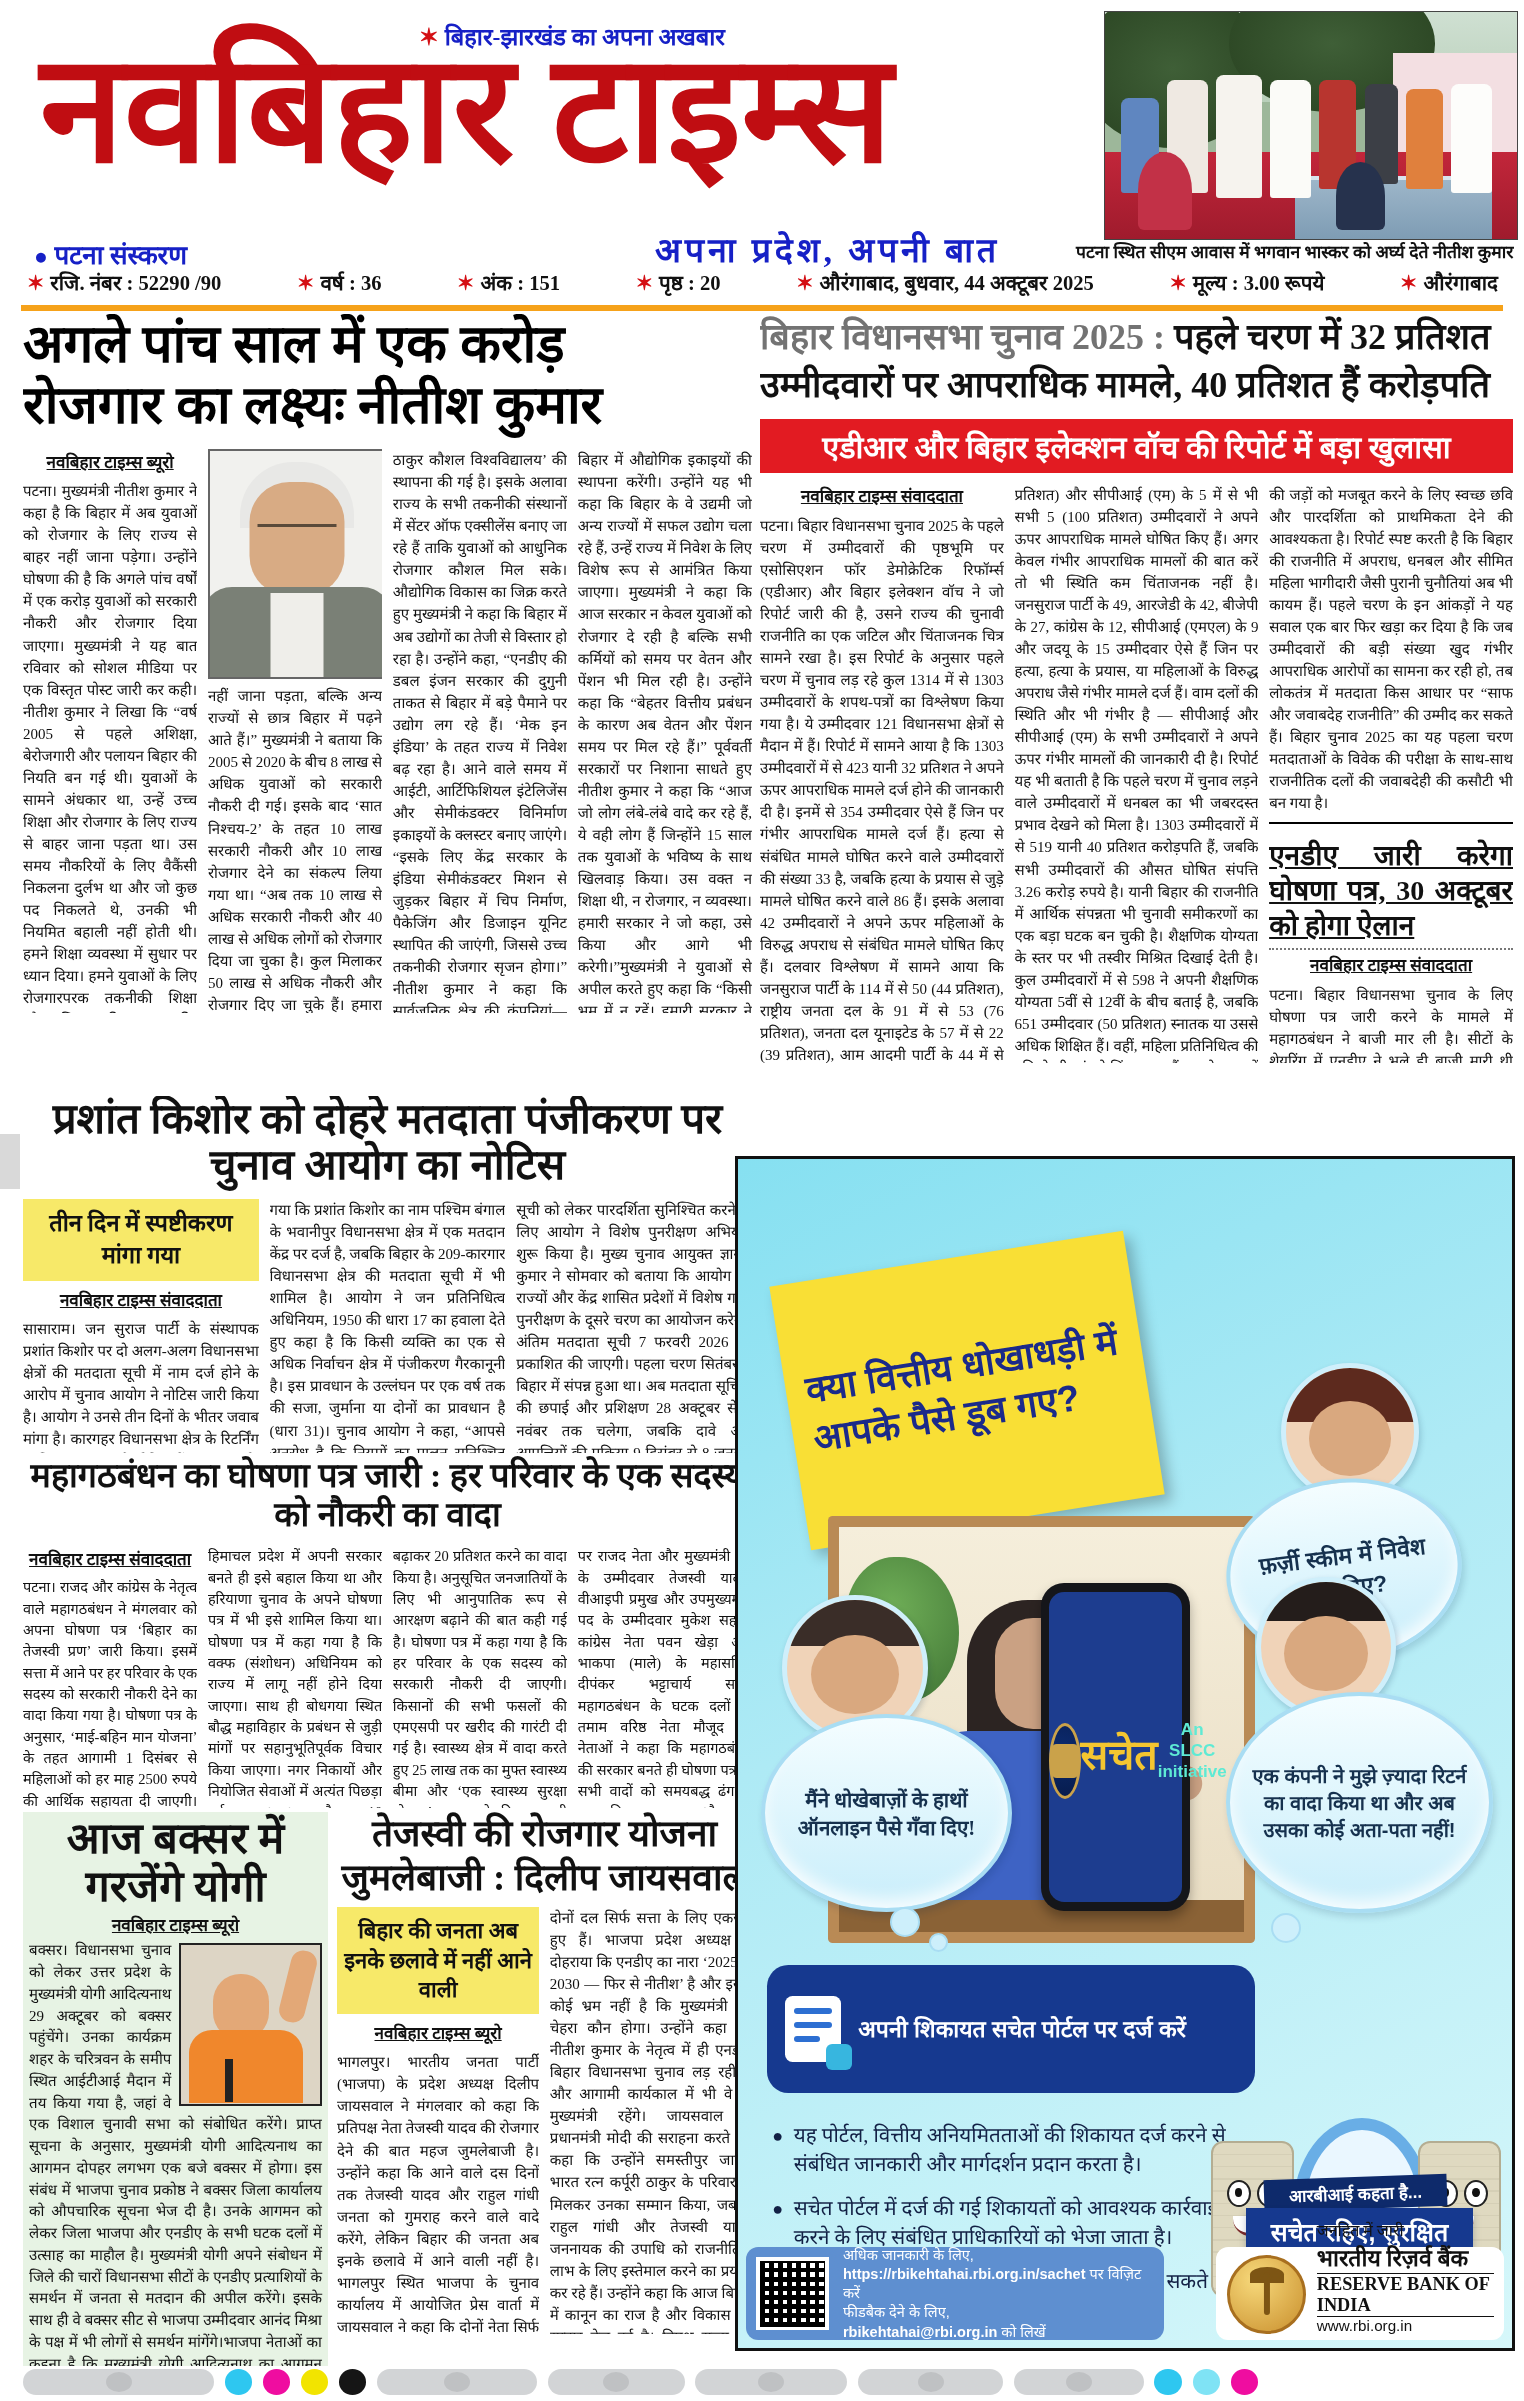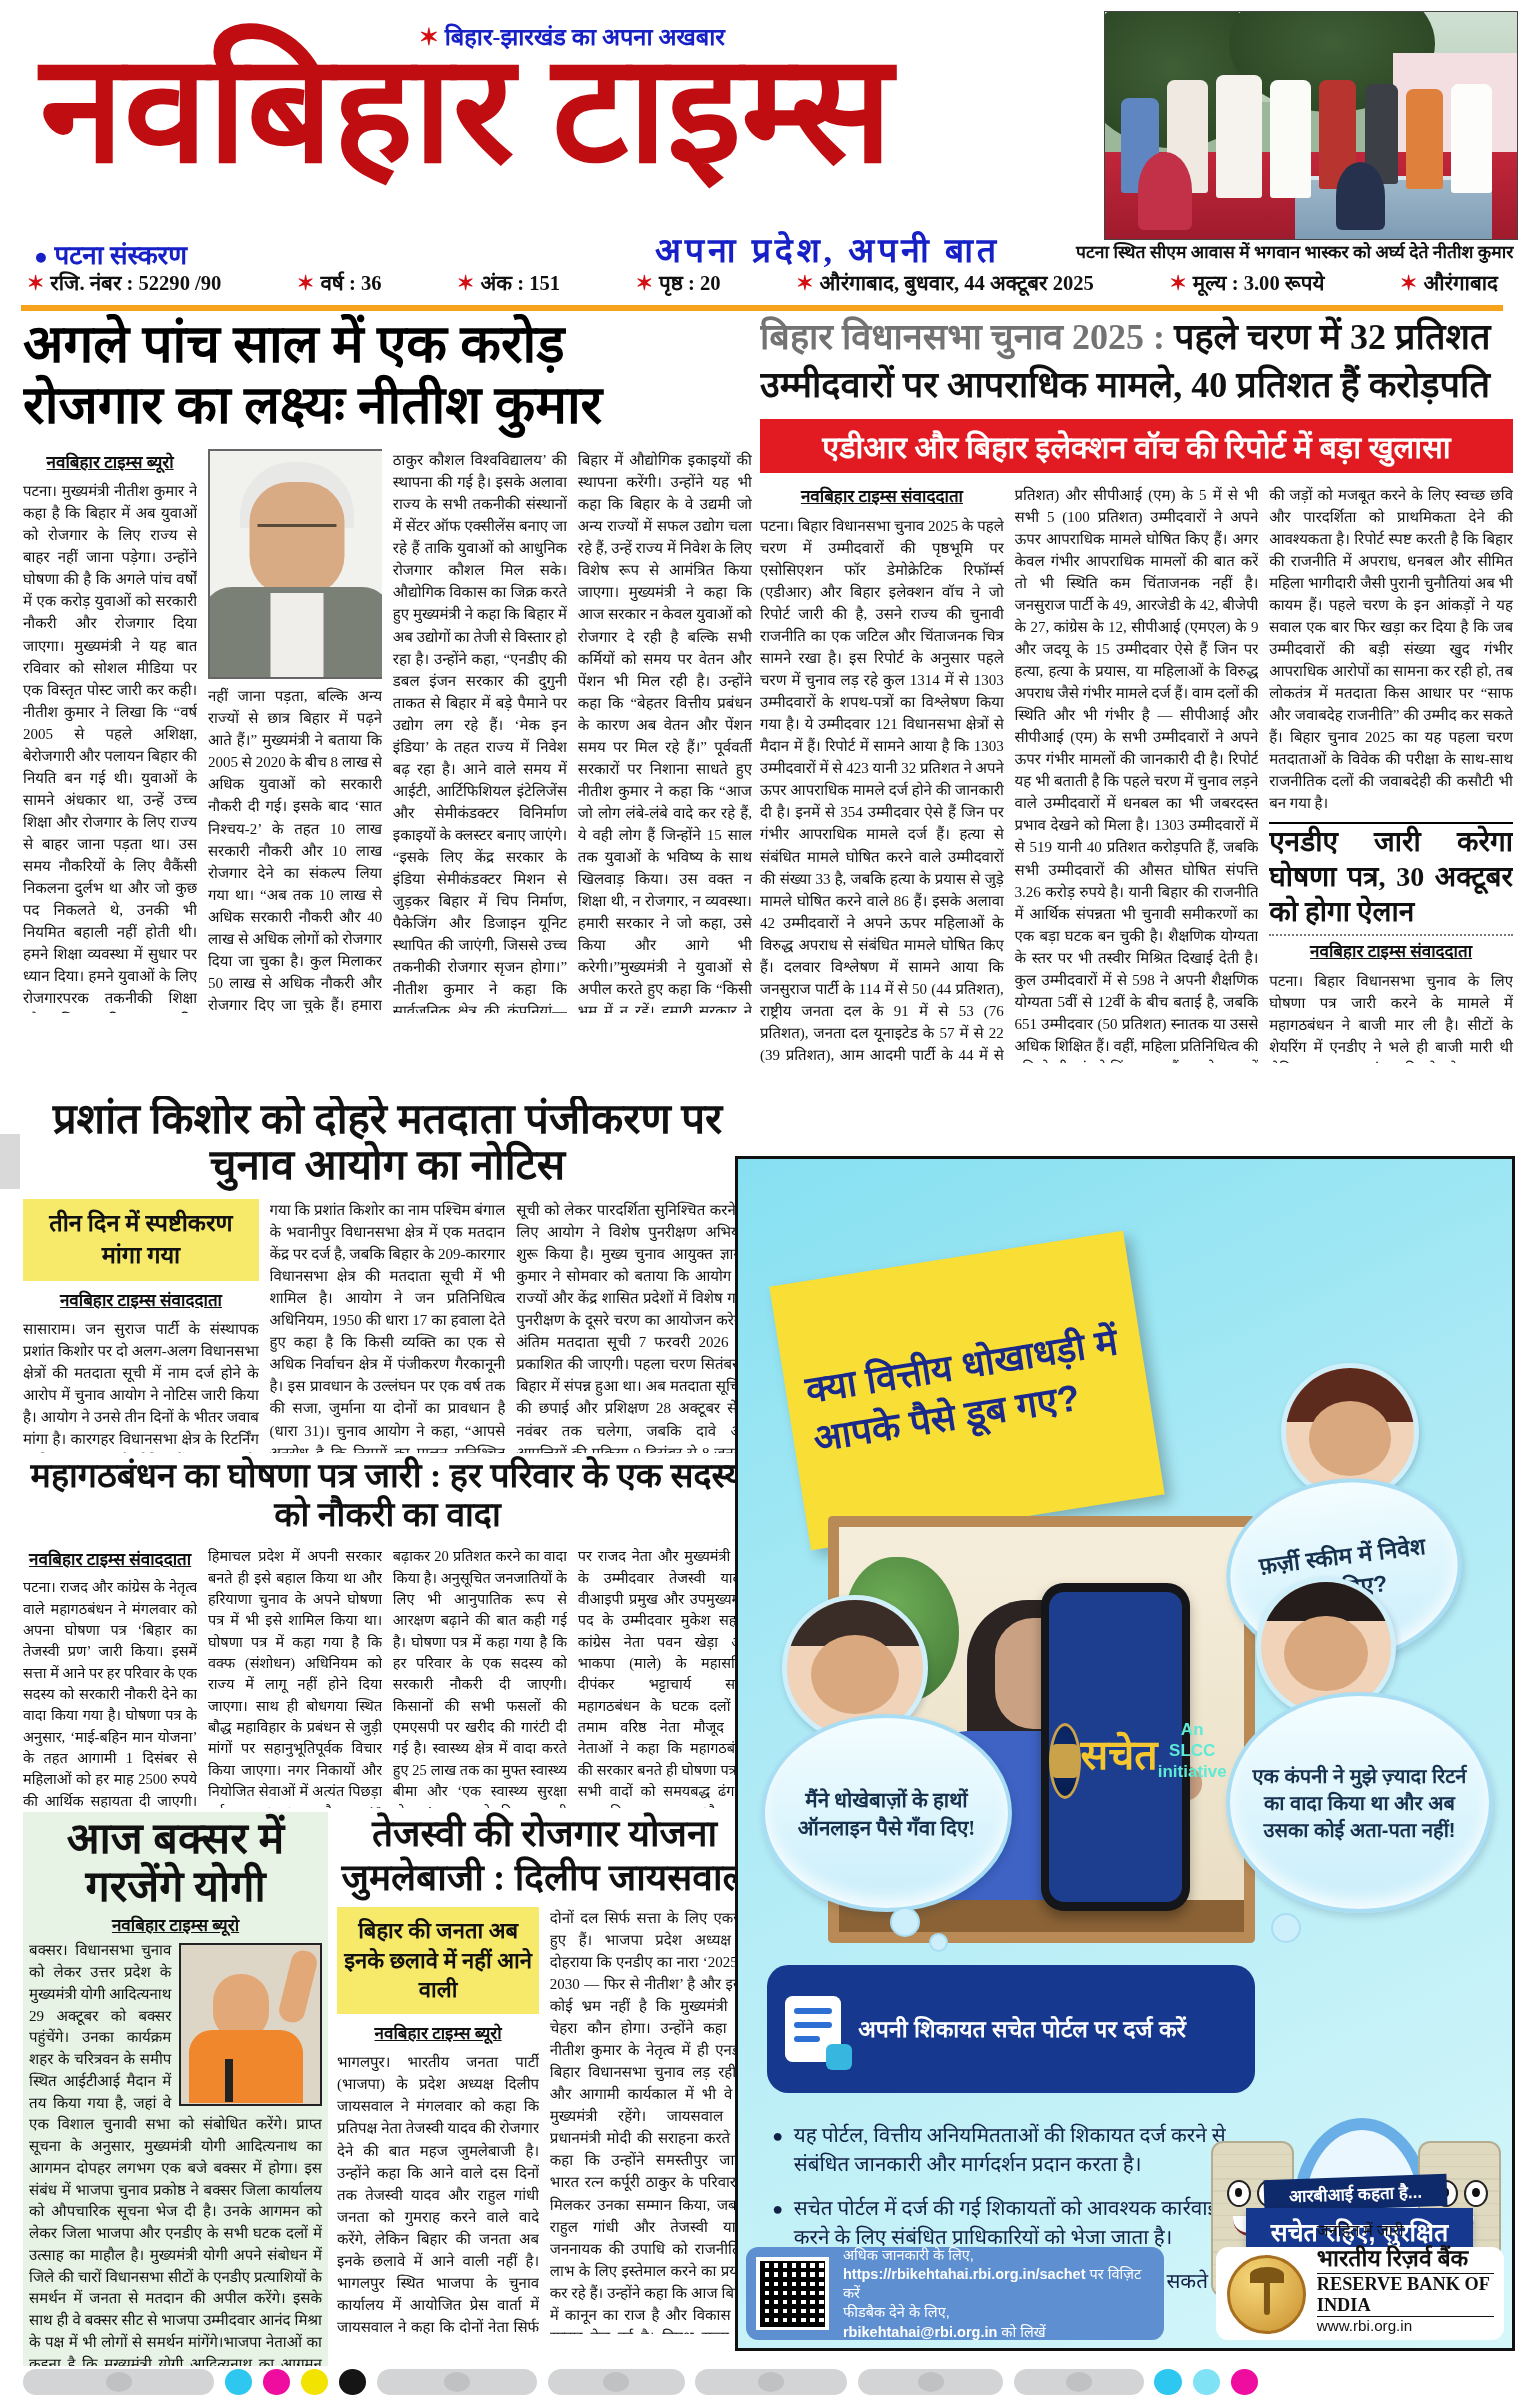--- a/index.html
+++ b/index.html
@@ -38,21 +38,21 @@
   .nt-face{position:absolute;left:50%;top:30.5px;transform:translateX(-50%);width:95px;height:114px;background:#d8ab84;border-radius:40px;}
   .nt-glass{position:absolute;left:50%;top:73px;transform:translateX(-50%);width:79px;height:20px;border-top:3.8px solid #5a4a3a;}
   .nt-coat{position:absolute;left:50%;top:136px;transform:translateX(-50%);width:191px;height:99px;background:#7a8076;border-radius:30.5px 30.5px 0 0;}
   .nt-kurta{position:absolute;left:50%;top:142px;transform:translateX(-50%);width:53px;height:91px;background:#efeeea;}
   
   .lead-right{left:760px;top:314px;width:753px;height:777px;overflow:hidden;}
   .lead-right .hl{font-size:36px;line-height:1.33;font-weight:bold;}
   .lead-right .kicker{color:#737373;}
   .red-banner{margin-top:9.1px;background:#e21b22;color:#fff;font-size:30.5px;font-weight:bold;text-align:center;padding:6.1px 3px;}
   .adr-cols{margin-top:10.7px;height:579px;}
-  .nda-head{font-size:28px;font-weight:bold;line-height:1.25;margin:7.6px 0 3px 0;border-top:2.3px solid #000;padding-top:0;}
+  .nda-head{font-size:28px;font-weight:bold;line-height:1.25;margin:7.6px 0 3px 0;border-top:2.3px solid #000;padding-top:14px;text-decoration:underline;}
   .dotted{border-top:2.3px dotted #777;margin:4.6px 0;}
   
   .pk{left:23px;top:1096px;width:729px;height:357px;overflow:hidden;}
   .pk h2{margin:0;font-size:42px;text-align:center;font-weight:bold;line-height:1.1;}
   .pk-cols{margin-top:10.7px;height:290px;}
   .yellow-box{background:#f7e969;font-size:23.6px;font-weight:bold;text-align:center;line-height:1.35;padding:9.1px 6.1px;margin-bottom:7.6px;}
   
   .mgb{left:23px;top:1456px;width:729px;height:352px;overflow:hidden;}
   .mgb h2{margin:0;font-size:34px;text-align:center;font-weight:bold;line-height:1.15;}
   .mgb-cols{margin-top:12.2px;height:290px;}

